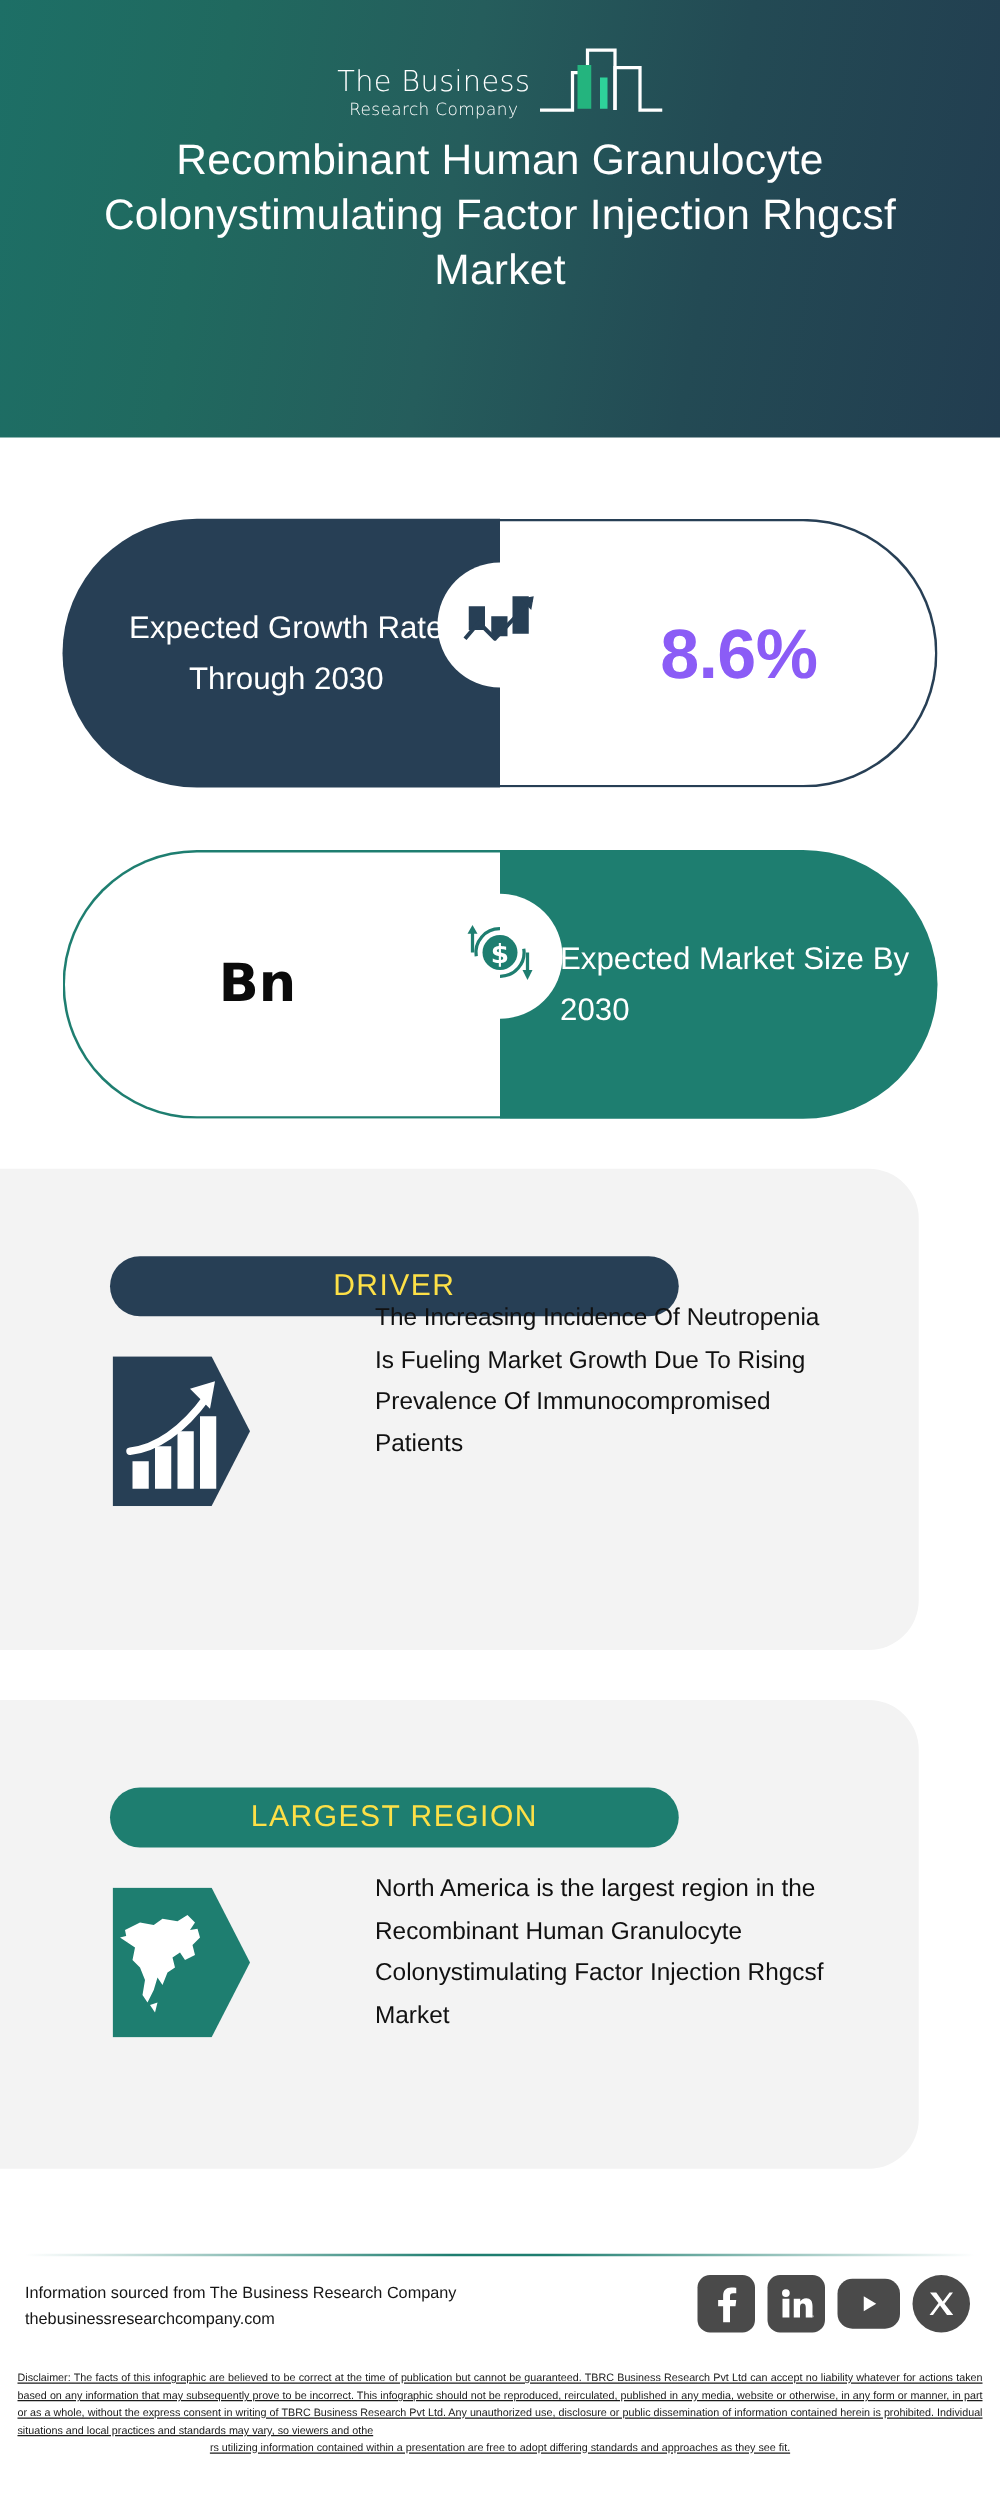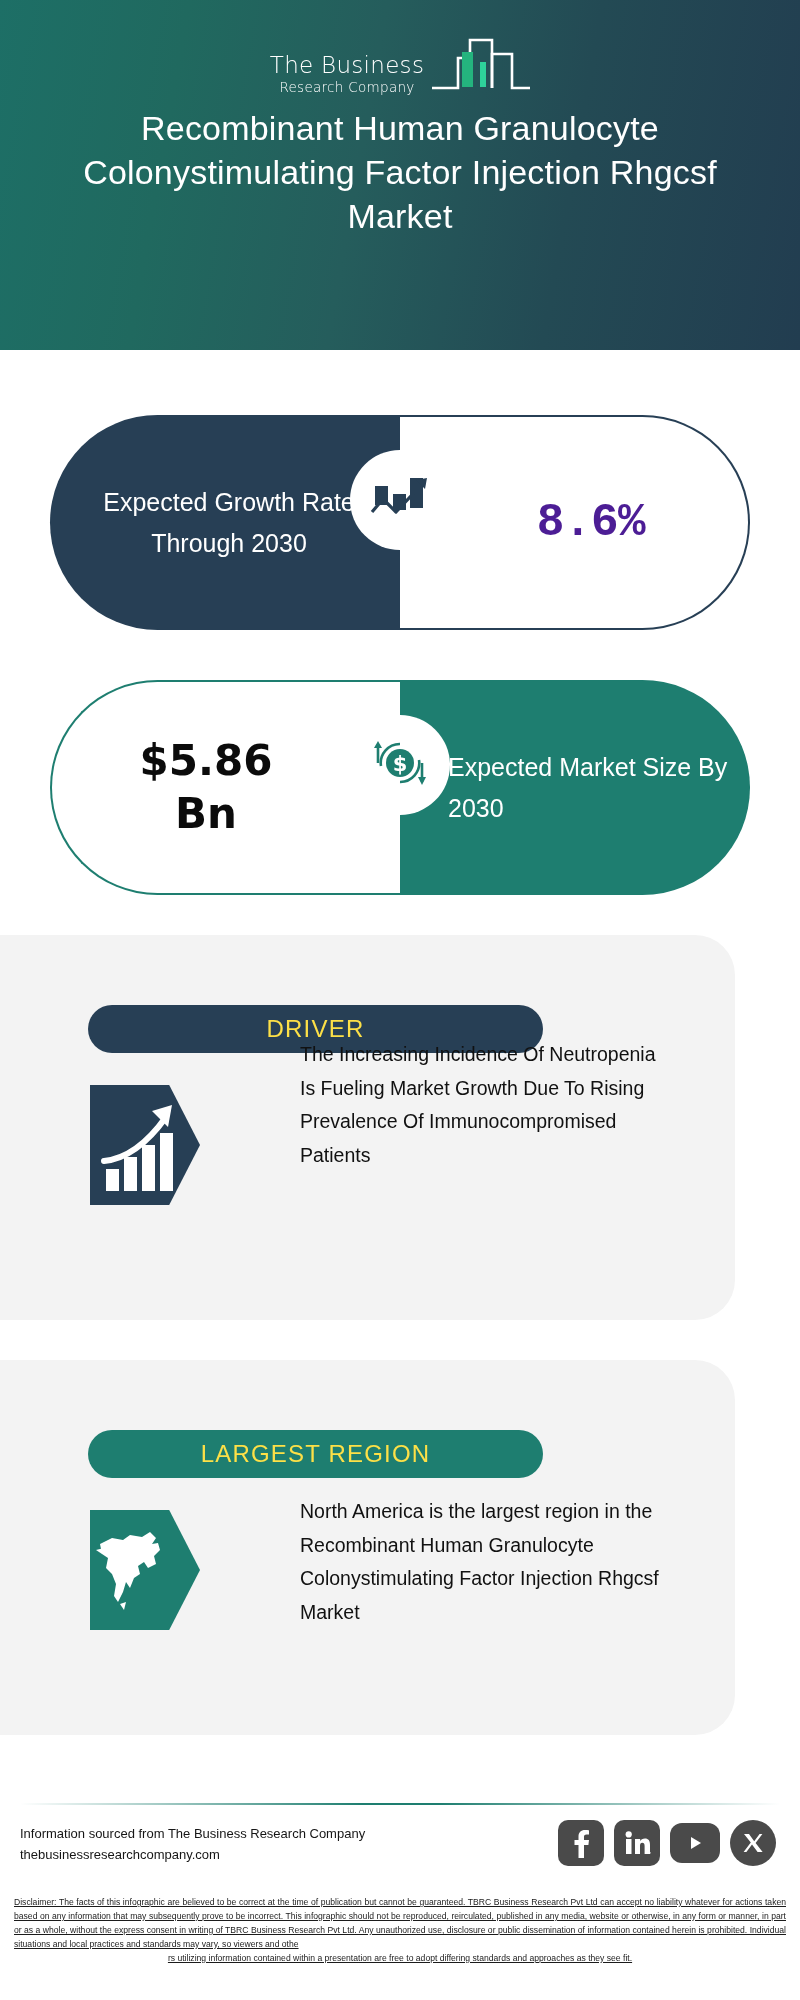--- a/index.html
+++ b/index.html
@@ -54,22 +54,22 @@
     color:#ffffff;font-size:25px;line-height:1.62;text-align:center;
     padding:0 26px 0 34px;font-weight:400;
   }
   .growth .right{
     left:350px;background:#ffffff;
     border:2.5px solid #273f55;border-left:none;
     border-radius:0 108px 108px 0;
     display:flex;align-items:center;justify-content:center;
   }
   .growth .right .val{
-    color:#4c1d95;font-size:46px;font-weight:700;letter-spacing:-.5px;
-    padding-left:34px;font-family:Liberation Mono, monospace;
+    color:#8b5cf6;font-size:56px;font-weight:700;letter-spacing:-.5px;
+    padding-left:34px;font-family:Liberation Sans, sans-serif;
   }
 
   
   .size{top:680px;}
   .size .left{
     left:0;background:#ffffff;
     border:2.5px solid #1e7e70;border-right:none;
     border-radius:108px 0 0 108px;
     display:flex;align-items:center;justify-content:center;
   }
@@ -190,21 +190,20 @@
           <path d="M3 40 L14 27 L27 40 L56 9" fill="none" stroke="#273f55" stroke-width="3.2" stroke-linejoin="round"></path>
           <path d="M47 8 L58 6 L56 17 Z" fill="#273f55"></path>
         </svg>
       </span>
     </div>
   </div>
 
   <div class="stat size">
     <div class="half left">
       <div class="val">
-        <div>$5.86</div>
         <div>Bn</div>
       </div>
     </div>
     <div class="half right">
       <div class="lbl">Expected Market Size By 2030</div>
     </div>
     <div class="badge">
       <span>
         <svg width="66" height="62" viewBox="0 0 66 62">
           <circle cx="33" cy="31" r="14" fill="#1e7e70"></circle>

